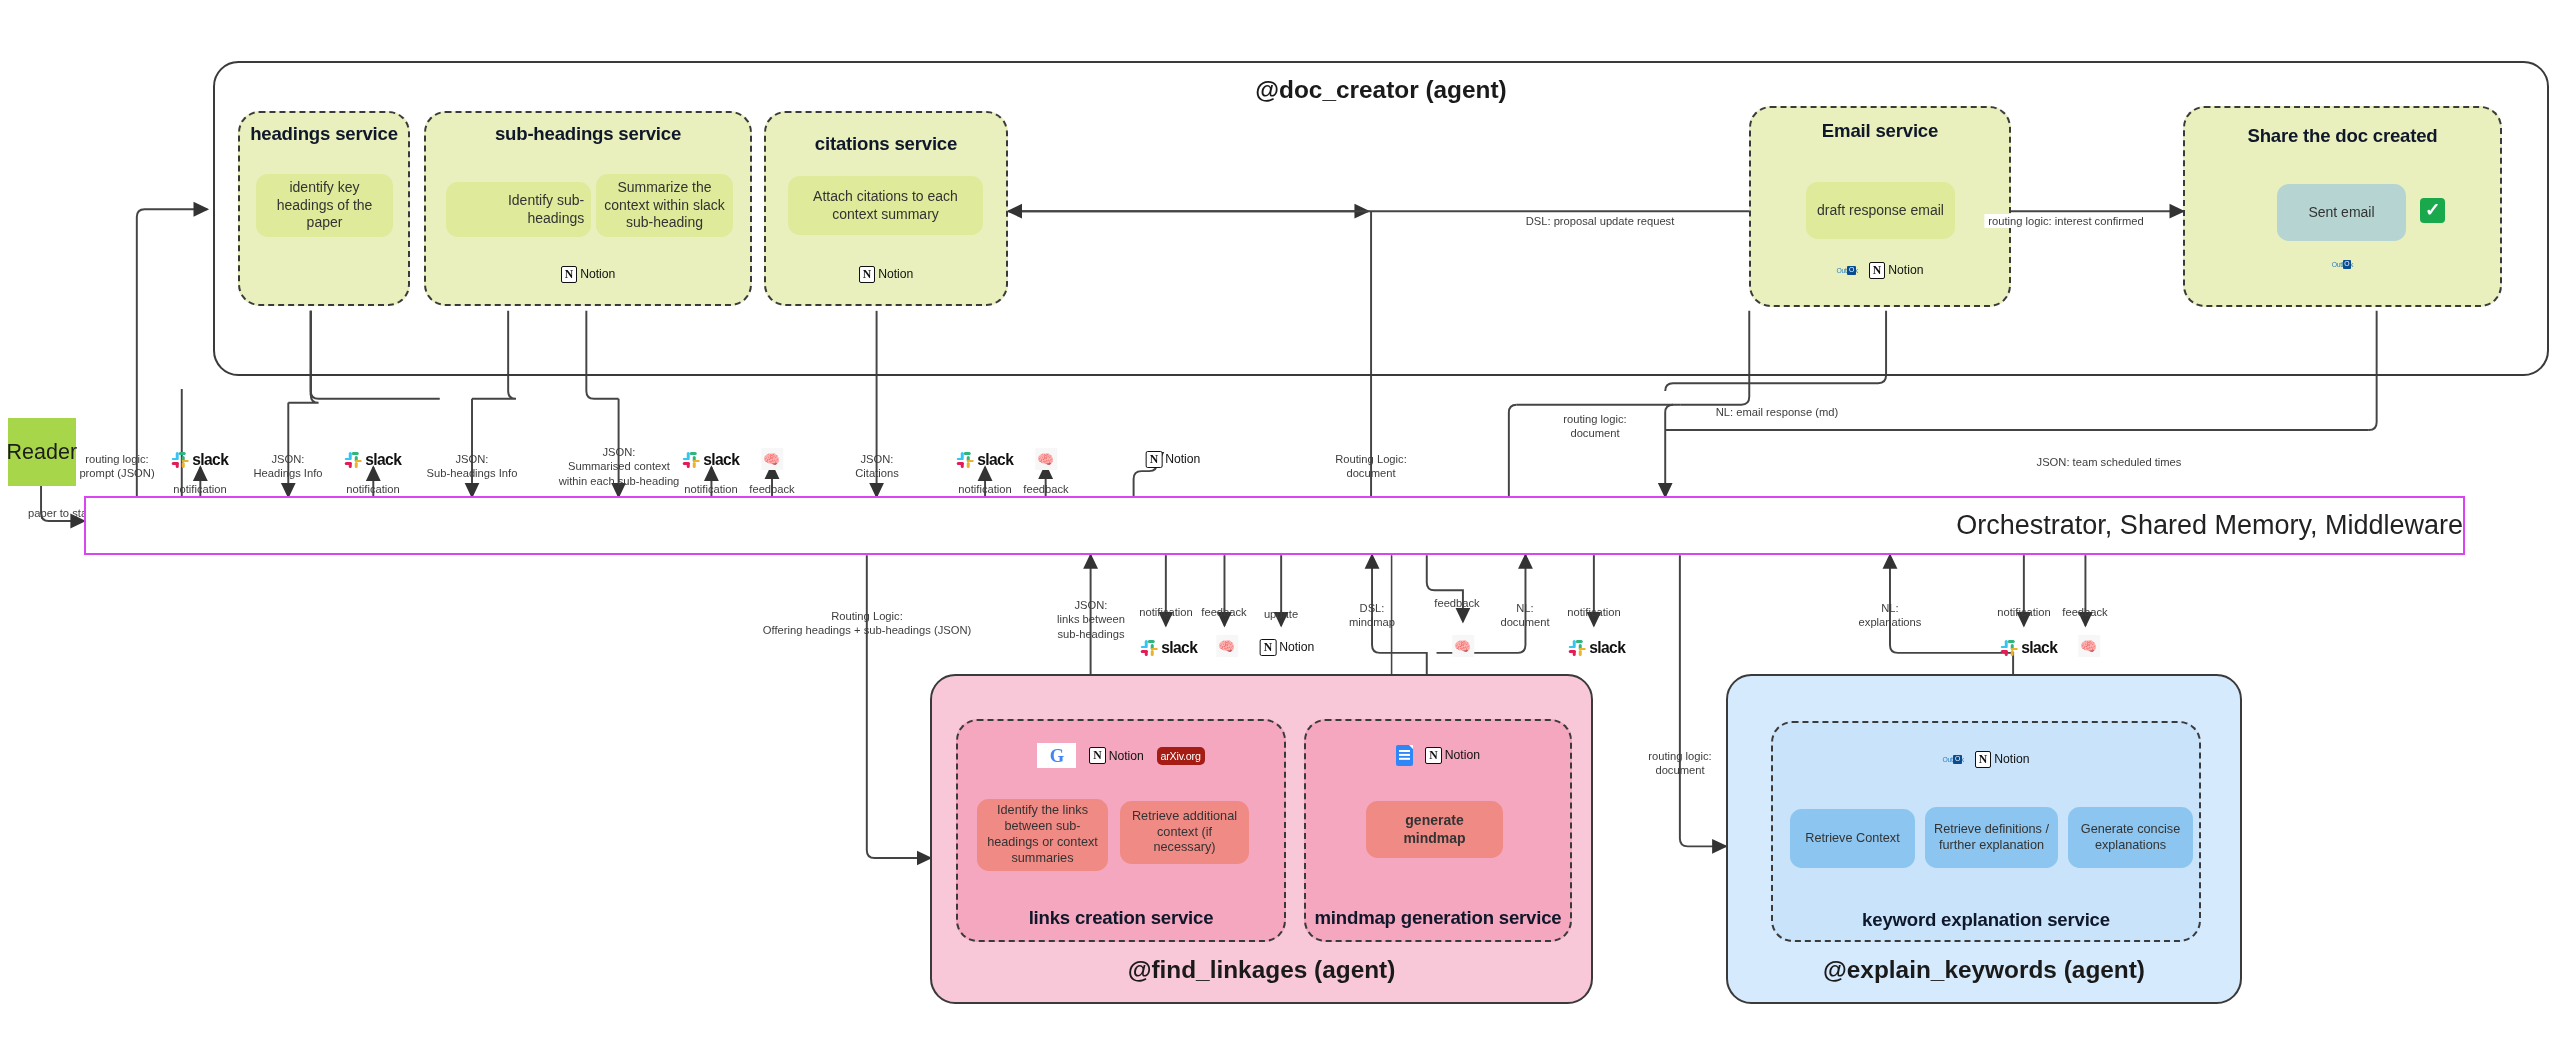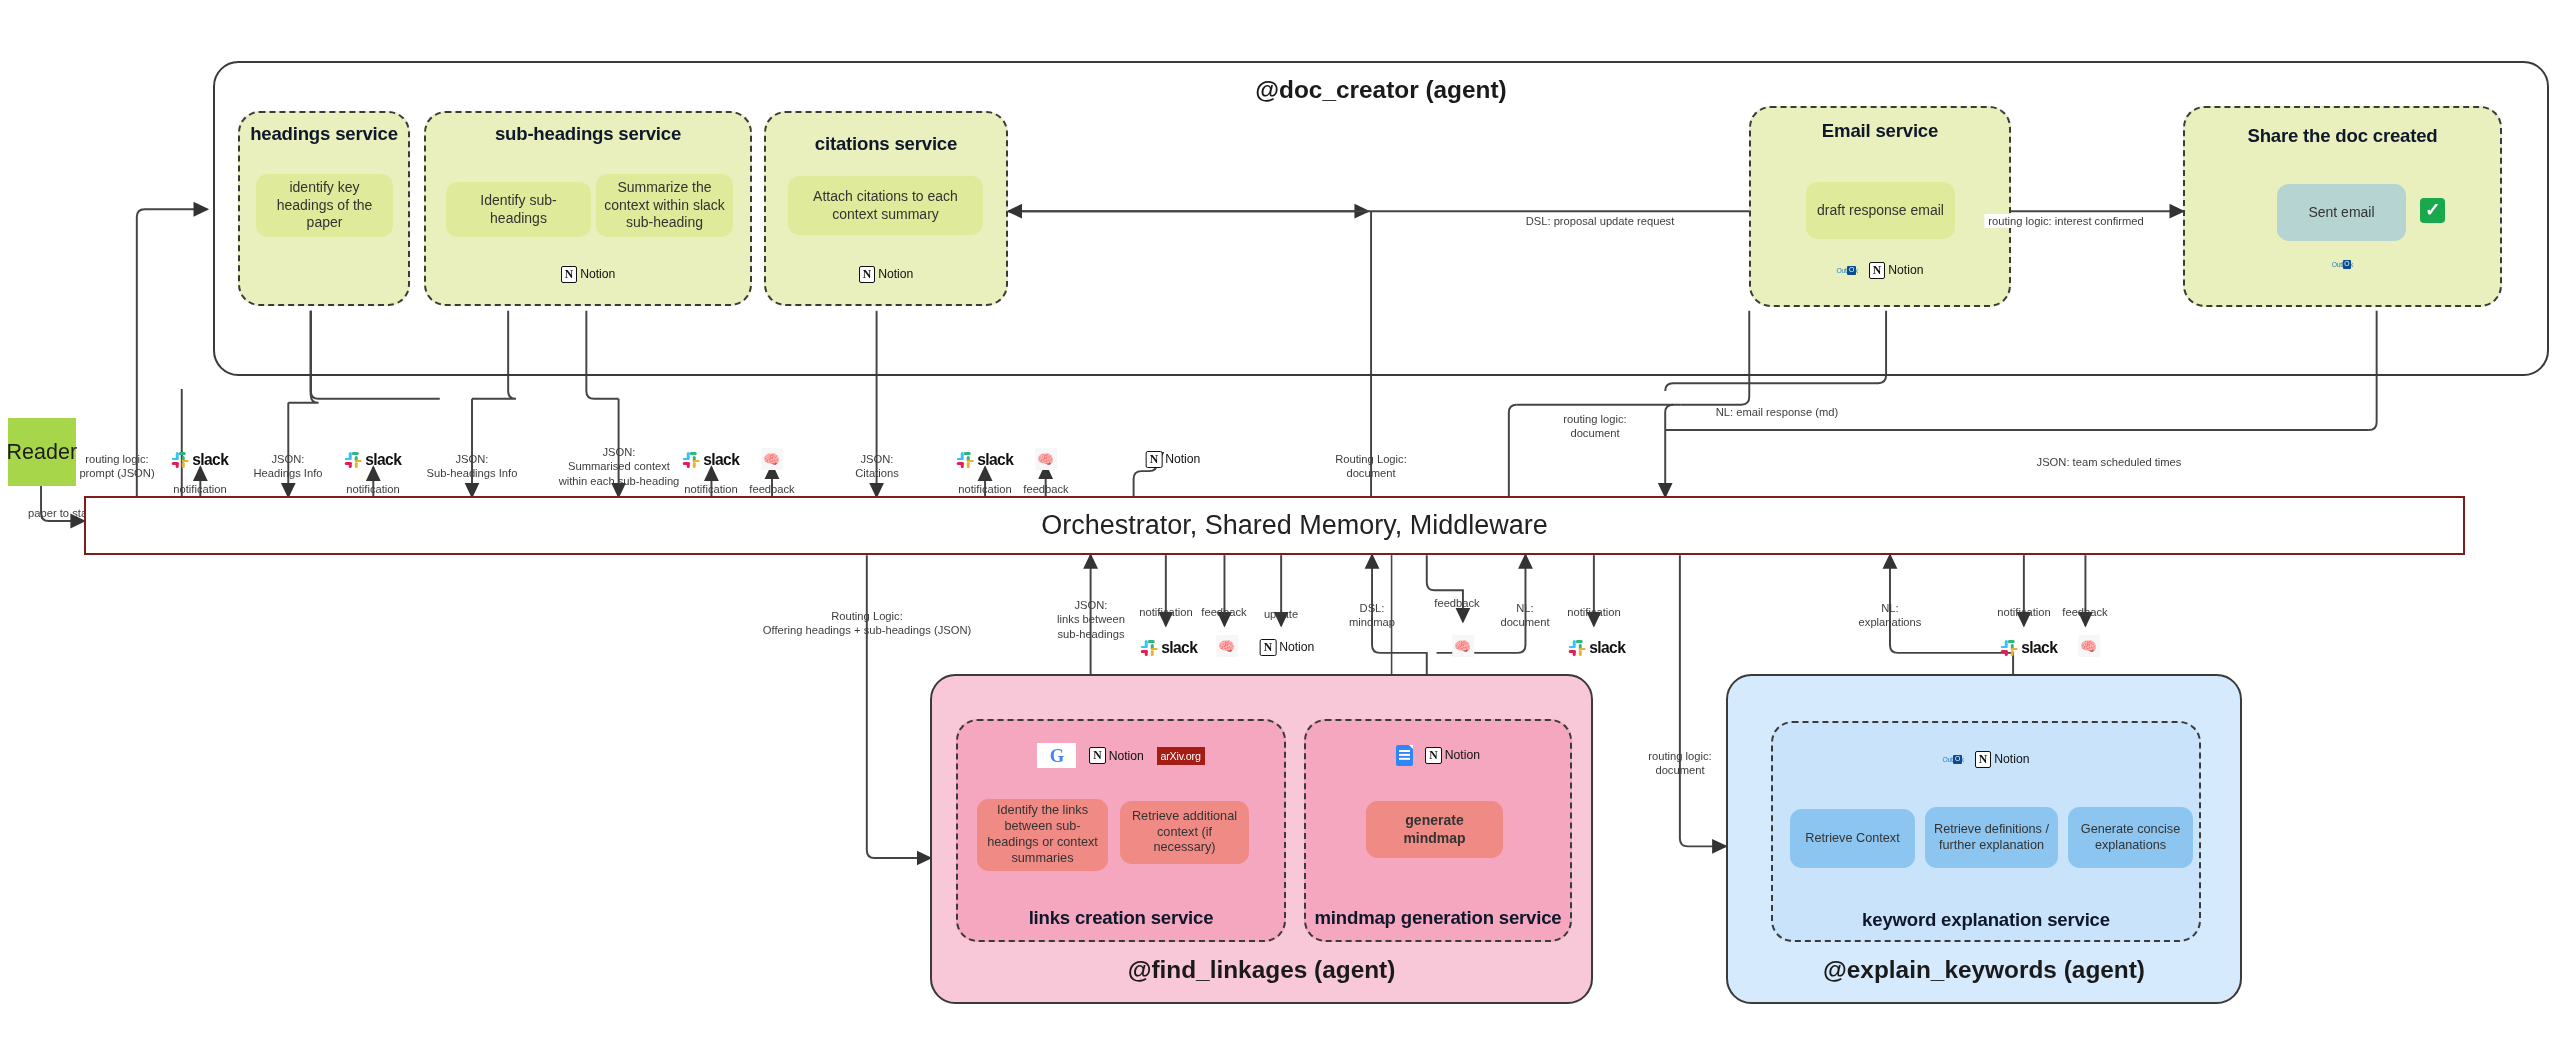--- a/index.html
+++ b/index.html
@@ -70,23 +70,23 @@
   #reader {
     position: absolute;
     background: #a8d64a;
     display: flex; align-items: center; justify-content: center;
     font-size: 21.5px; color: #1d1d1d;
   }
 
   
   #orchestrator {
     position: absolute;
-    border: 2px solid #7f1d1d;
+    border: 2px solid #d946ef;
     background: #ffffff;
-    display: flex; align-items: center; justify-content: center; padding-left: 40px;
+    display: flex; align-items: center; justify-content: flex-end; padding-left: 40px;
   }
   #orchestrator .orch-label { font-size: 27px; color: #222; }
 
   
   .elabel {
     position: absolute;
     font-size: 11.2px;
     line-height: 1.28;
     color: #3d3d3d;
     text-align: center;
@@ -149,21 +149,21 @@
   }
 
   .ic-google {
     width: 39px; height: 25.4px; background: #fff;
     display: flex; align-items: center; justify-content: center;
     font-family: "Liberation Serif", serif; font-size: 18.6px; font-weight: bold;
     color: #4285F4;
   }
   .ic-arxiv {
     background: #a51c14; color: #ffffff; font-size: 10.7px;
-    padding: 2.9px 3.9px; border-radius: 0; letter-spacing: -0.2px; text-align: center;
+    padding: 2.9px 3.9px; border-radius: 5px; letter-spacing: -0.2px; text-align: center;
   }
   .ic-check {
     width: 25.4px; height: 25.4px; background: #19a84c; border-radius: 3.9px;
     display: flex; align-items: center; justify-content: center;
     color: #ffffff; font-size: 18.6px; font-weight: bold; line-height: 1;
   }
 </style>
 </head>
 <body>
 
@@ -272,21 +272,21 @@
   <div class="agent-box t-yellow agent-fill" style="left:213px; top:61px; width:2336px; height:315px;">
   </div>
   <div class="agent-title" style="left:213px; top:76px; width:2336px;">@doc_creator (agent)</div>
 
   <div class="service-box sv-yellow" style="left:238px; top:111px; width:172px; height:195px;"></div>
   <div class="service-title" style="left:238px; top:123px; width:172px;">headings service</div>
   <div class="task-chip chip-yellow" style="left:256px; top:174px; width:137px; height:63px;">identify key headings of the paper</div>
 
   <div class="service-box sv-yellow" style="left:424px; top:111px; width:328px; height:195px;"></div>
   <div class="service-title" style="left:424px; top:123px; width:328px;">sub-headings service</div>
-  <div class="task-chip chip-yellow" style="left:446px; top:182px; width:145px; height:55px;">Identify sub-headings</div>
+  <div class="task-chip chip-yellow" style="left:446px; top:182px; width:145px; height:55px;text-align:right;">Identify sub-headings</div>
   <div class="task-chip chip-yellow" style="left:596px; top:174px; width:137px; height:63px;">Summarize the context within slack sub-heading</div>
   <div class="tool-row" style="left:424px; top:266px; width:328px;">
     <span class="ic-notion">
       <span class="nbox">N</span>
         <span class="nword">Notion</span>
     </span>
   </div>
 
   <div class="service-box sv-yellow" style="left:764px; top:111px; width:244px; height:195px;"></div>
   <div class="service-title" style="left:764px; top:133px; width:244px;">citations service</div>

